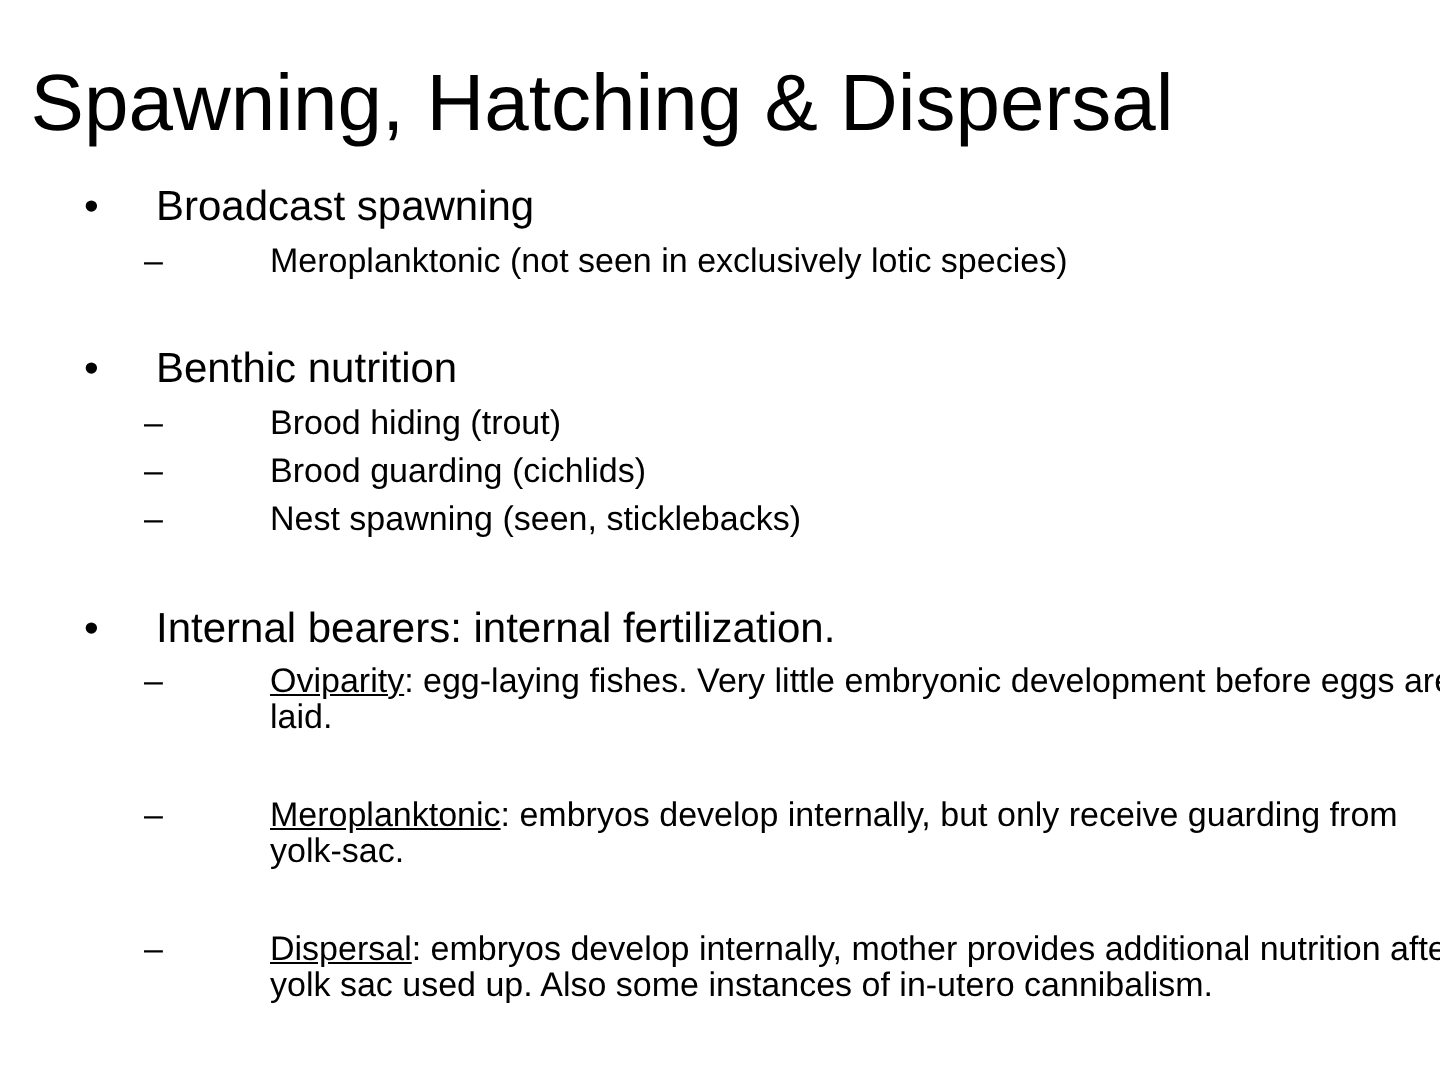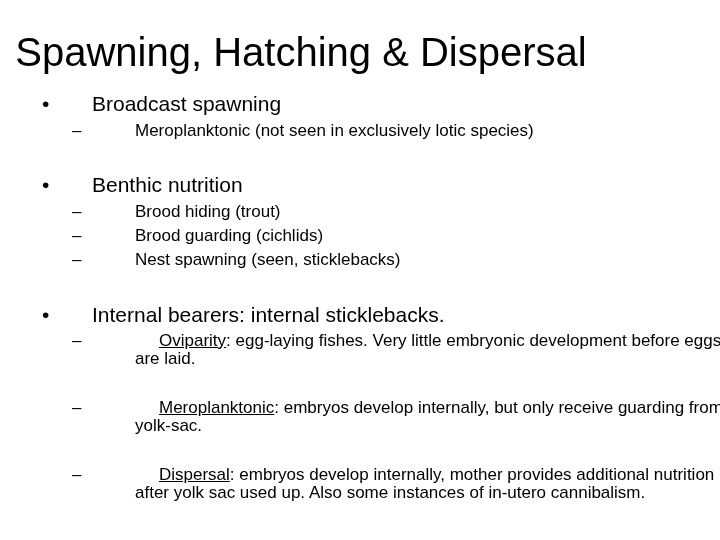--- a/index.html
+++ b/index.html
@@ -6,25 +6,25 @@
     body {
       width: 720px; height: 540px; background: #ffffff; color: #000000;
       font-family: "Liberation Sans", sans-serif; position: relative; overflow: hidden;
     }
     .title {
       position: absolute; left: 0; top: 28px; width: 602px; text-align: center;
       font-size: 40px; line-height: 48px;
     }
     .l1 { position: absolute; font-size: 21px; line-height: 24px; }
     .l1 .bullet { position: absolute; left: 42px; width: 12px; }
-    .l1 .text { position: absolute; left: 92px; white-space: nowrap; }
+    .l1 .text { position: absolute; left: 78px; white-space: nowrap; }
     .l2 { position: absolute; font-size: 17px; line-height: 18px; }
     .l2 .dash { position: absolute; left: 72px; }
     .l2 .text { position: absolute; left: 135px; width: 595px; }
-    .u { text-decoration: underline; margin-left: 24px; }
+    .u { text-decoration: underline; }
   </style>
 </head>
 <body>
 
 <div>
   <div class="title">Spawning, Hatching &amp; Dispersal</div>
 
   <div class="l1" style="top:92px;left:0;width:720px;">
     <span class="bullet">•</span>
     <span class="text">Broadcast spawning</span>
@@ -46,21 +46,21 @@
     <span class="dash">–</span>
     <span class="text">Brood guarding (cichlids)</span>
   </div>
   <div class="l2" style="top:251px;left:0;width:720px;">
     <span class="dash">–</span>
     <span class="text">Nest spawning (seen, sticklebacks)</span>
   </div>
 
   <div class="l1" style="top:303px;left:0;width:720px;">
     <span class="bullet">•</span>
-    <span class="text">Internal bearers: internal sticklebacks.</span>
+    <span class="text">Internal bearers: internal fertilization.</span>
   </div>
   <div class="l2" style="top:332px;left:0;width:720px;">
     <span class="dash">–</span>
     <span class="text"><span class="u">Oviparity</span><span>: egg-laying fishes.  Very little embryonic development before eggs are laid.</span></span>
   </div>
   <div class="l2" style="top:399px;left:0;width:720px;">
     <span class="dash">–</span>
     <span class="text"><span class="u">Meroplanktonic</span><span>: embryos develop internally, but only receive guarding from yolk-sac.</span></span>
   </div>
   <div class="l2" style="top:466px;left:0;width:720px;">

